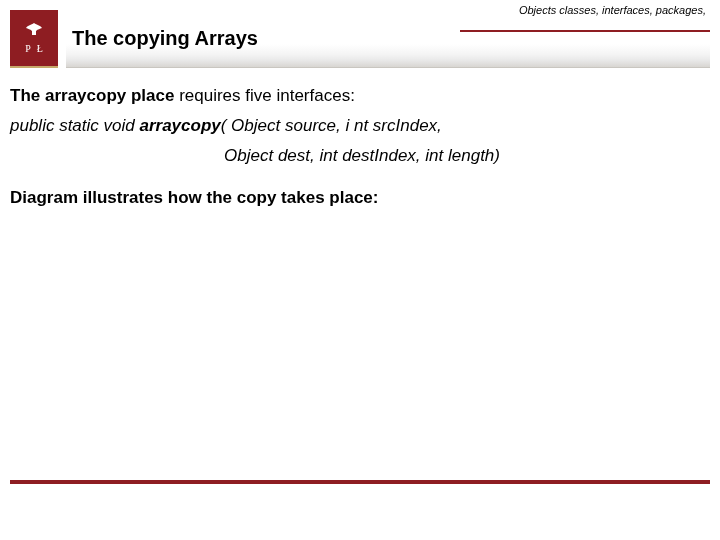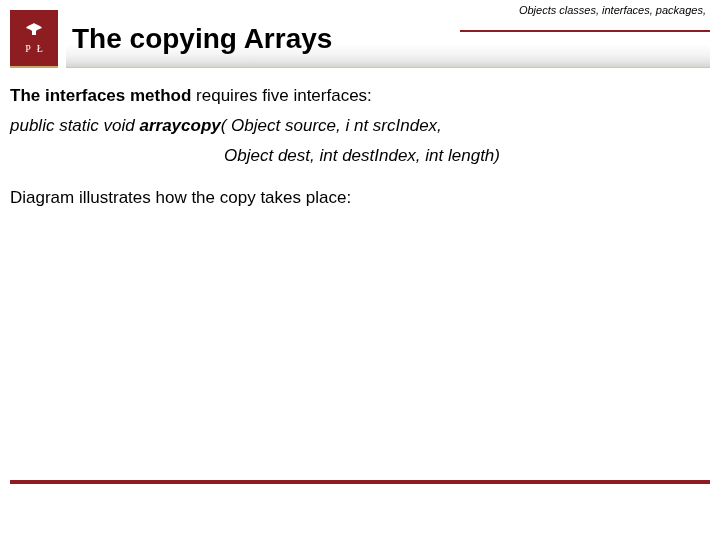--- a/index.html
+++ b/index.html
@@ -17,39 +17,39 @@
   .logo-letters { display: flex; gap: 6px; font-size: 10px; margin-top: 2px; font-family: Georgia, serif; }
   .logo-letters span { }
 
   .title-area {
     position: absolute; left: 66px; top: 10px; right: 10px; height: 58px;
     display: flex; align-items: center;
     background: linear-gradient(to bottom, #ffffff 0%, #ffffff 60%, #f4f4f4 78%, #e9e9e9 88%, #d8d6d2 100%);
     border-bottom: 1px solid #c9c6c0;
     padding-left: 6px;
   }
-  .title-area h1 { font-size: 28px; font-weight: bold; color: #000; }
+  .title-area h1 { font-size: 20px; font-weight: bold; color: #000; }
 
   .breadcrumb {
     position: absolute; top: 4px; right: 14px;
     font-size: 11px; font-style: italic; color: #000; text-align: right;
     line-height: 1.1;
   }
   .breadcrumb .line2 { display: block; }
   .bc-underline {
     position: absolute; top: 30px; right: 10px; width: 250px; height: 2px;
     background: #8e1d22;
   }
 
   .content { padding: 14px 10px 0 10px; font-size: 17px; color: #000; }
   .content p { margin-bottom: 10px; }
   .sig-line1 { font-style: italic; margin-top: 0; }
   .sig-line1 .bold { font-weight: bold; font-style: italic; }
   .sig-line2 { font-style: italic; margin-top: 4px; padding-left: 4px; text-align: center; }
-  .diagram-line { font-weight: normal; margin-top: 22px; }
+  .diagram-line { font-weight: bold; margin-top: 22px; }
 
   .footer-rule {
     position: absolute; left: 10px; right: 10px; bottom: 56px;
     height: 4px; background: #8e1d22;
   }
 </style>
 </head>
 <body>
 
 <div class="slide">
@@ -72,21 +72,21 @@
     </div>
 
     <div class="breadcrumb">
       <span>Objects classes, interfaces, packages,</span>
     </div>
     <div class="bc-underline"></div>
   </div>
 
   <div class="content">
     <p>
-      <strong>The interfaces method</strong><span> requires five interfaces:</span>
+      <strong>The arraycopy place</strong><span> requires five interfaces:</span>
     </p>
     <p class="sig-line1">
       <span>public static void </span><span class="bold">arraycopy</span><span>( Object source, i nt srcIndex,</span>
     </p>
     <p class="sig-line2">Object dest, int destIndex, int length)</p>
     <p class="diagram-line">Diagram illustrates how the copy takes place:</p>
   </div>
 
   <div class="footer-rule"></div>
 </div>

